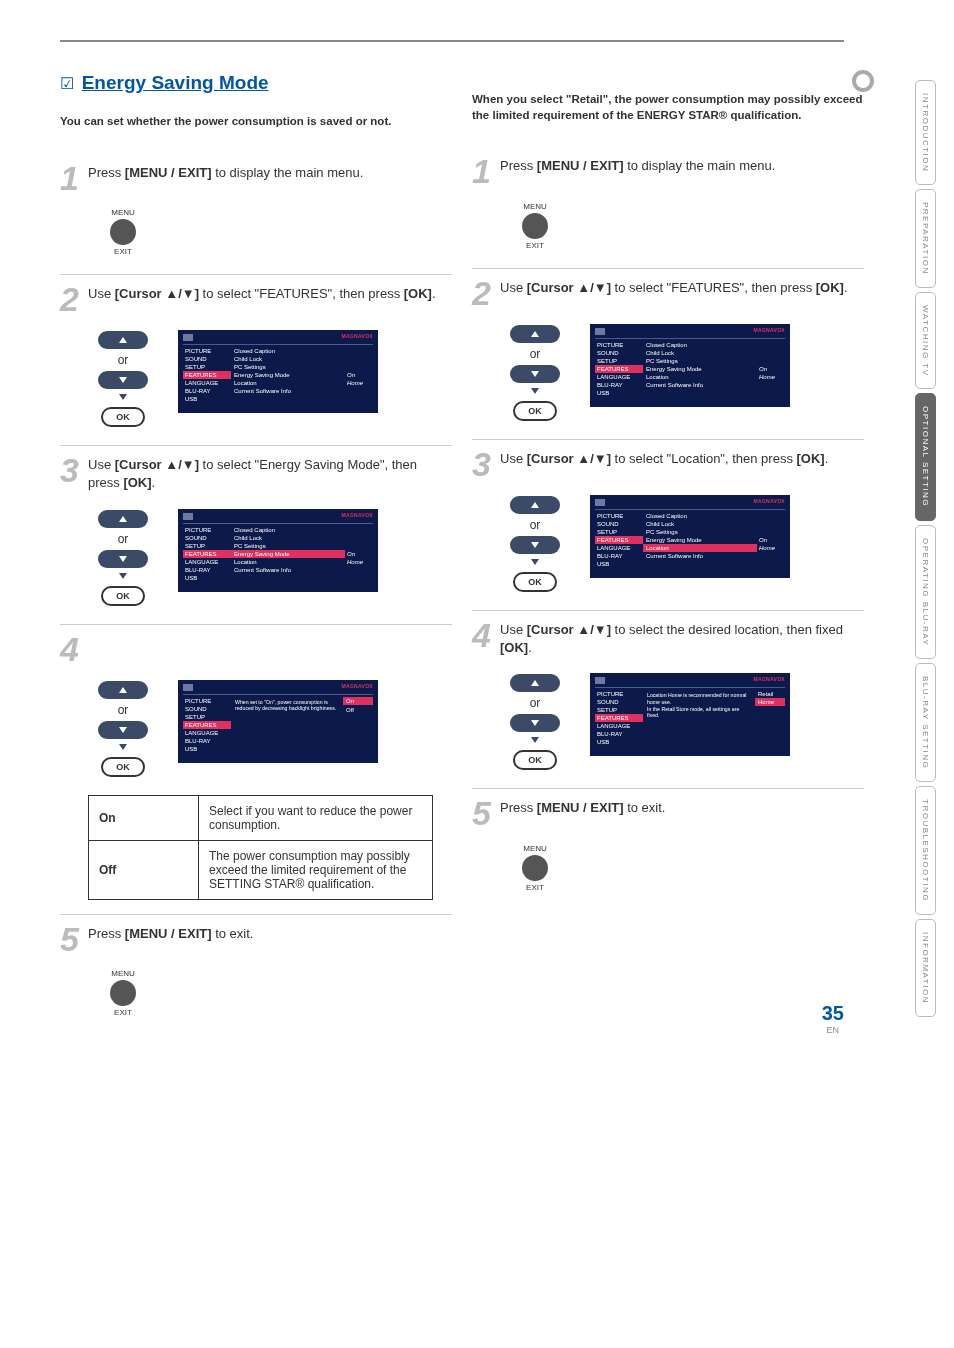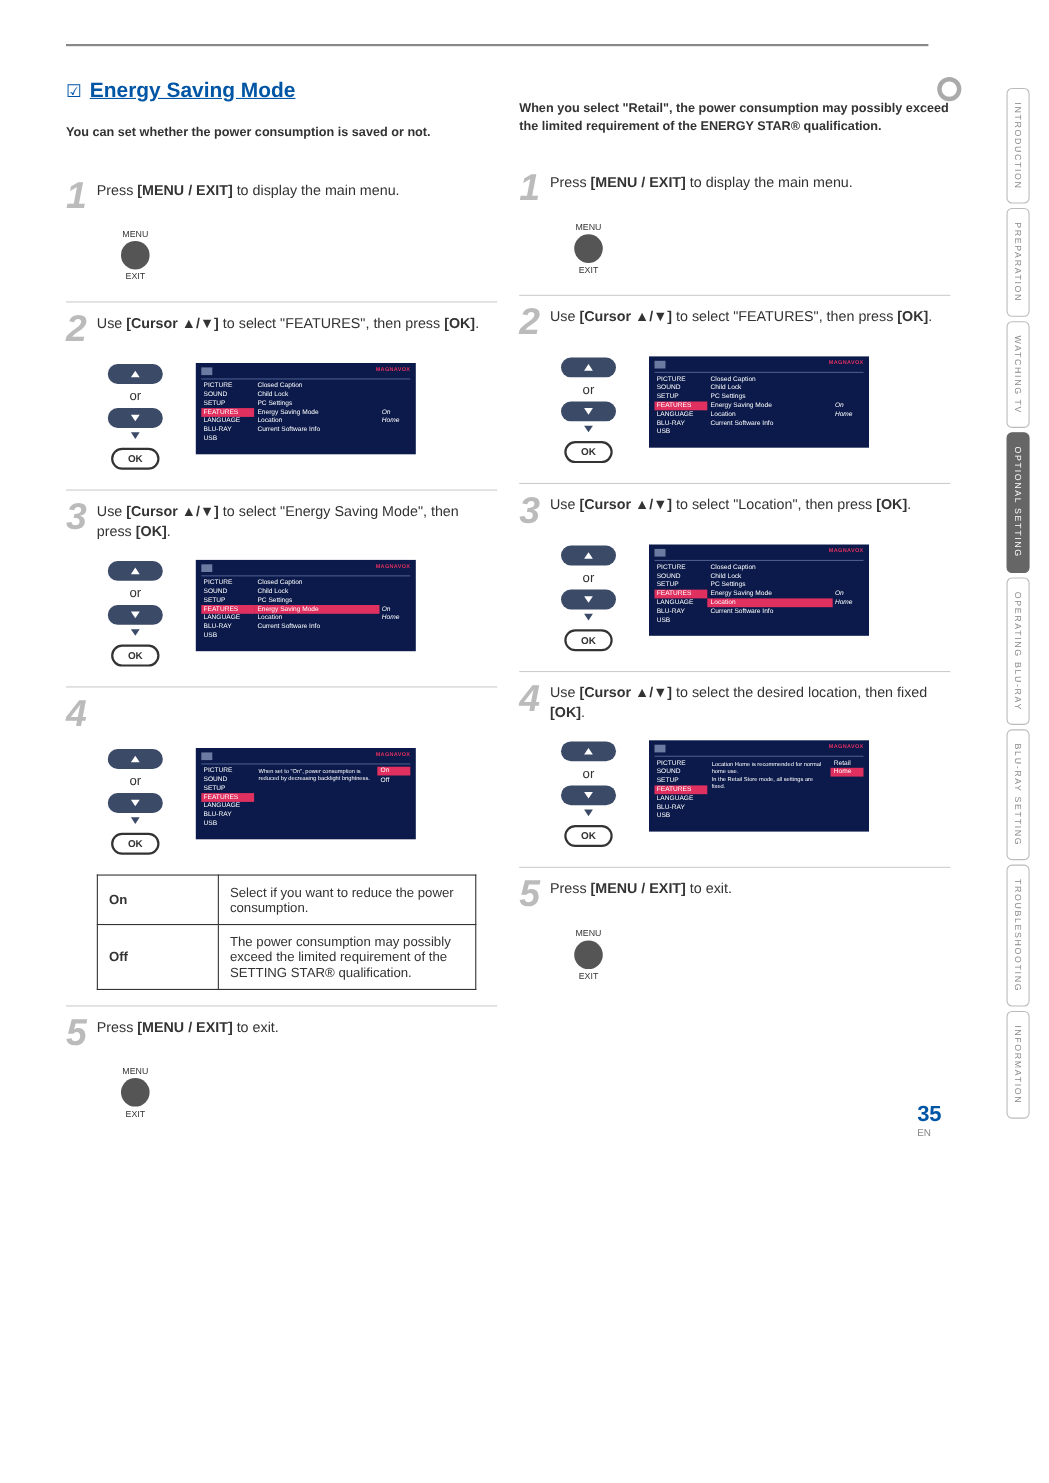--- a/index.html
+++ b/index.html
@@ -43,21 +43,21 @@
   .osd-wide .opt-area { flex: 1; padding: 2px 4px; font-size: 5.2px; line-height: 1.3; }
   .osd-wide .val-col { width: 30px; }
   .osd-wide .val-box { background: #e03060; padding: 1px 3px; margin-bottom: 1px; text-align: left; }
   .osd-wide .val-plain { padding: 1px 3px; }
   .info-table { border-collapse: collapse; width: 88%; margin: 10px 0 14px 28px; font-size: 12px; }
   .info-table td { border: 1px solid #333; padding: 8px 10px; vertical-align: middle; }
   .info-table td.k { font-weight: bold; width: 110px; }
   .side-tabs { position: absolute; right: 18px; top: 80px; display: flex; flex-direction: column; gap: 4px; }
   .tab { font-size: 8px; letter-spacing: 1.5px; writing-mode: vertical-rl; text-orientation: mixed; border: 1px solid #bbb; border-radius: 5px; padding: 12px 5px; color: #888; background: #fff; text-align: center; }
   .tab.active { background: #666; color: #fff; border-color: #666; }
-  .footer { position: absolute; bottom: 20px; right: 98px; text-align: left; }
+  .footer { position: absolute; bottom: 20px; right: 110px; text-align: center; }
   .footer .pg { font-size: 20px; font-weight: bold; color: #0055a5; }
   .footer .en { font-size: 9px; color: #888; }
 </style>
 </head>
 <body>
 
 <div class="top-rule"></div>
 <div class="ring"></div>
 
 <div class="side-tabs">

